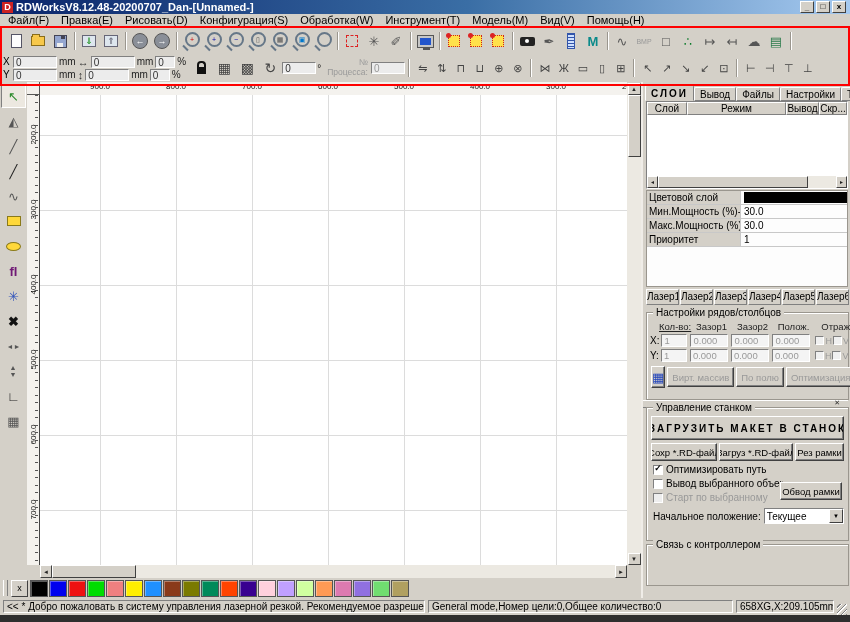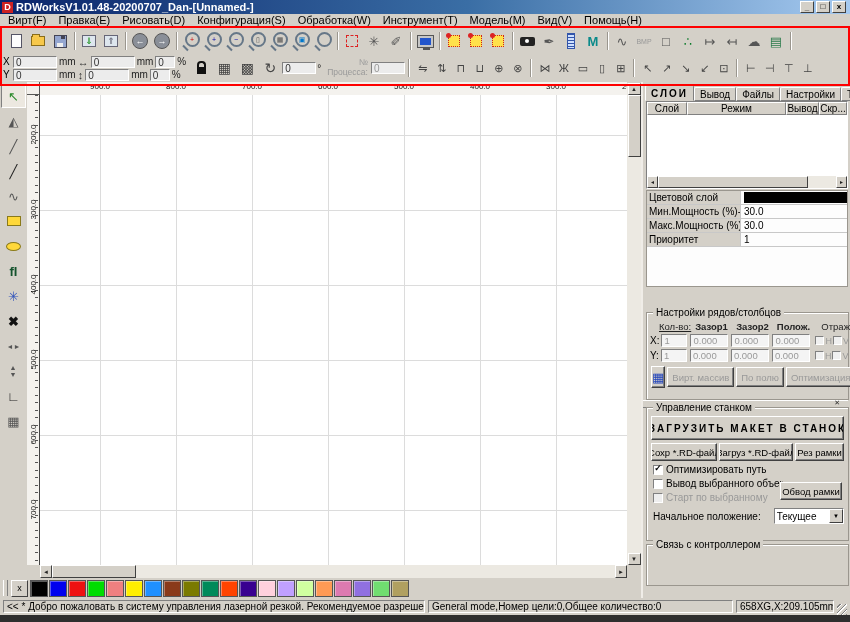--- a/index.html
+++ b/index.html
@@ -117,21 +117,21 @@
 .pval{flex:1;padding-left:3px;line-height:13px;font-size:10px;display:flex;align-items:center;overflow:hidden;}
 .color-swatch{width:100%;height:11px;}
 .laser-tabs{position:absolute;left:3px;top:207px;width:203px;height:17px;display:flex;gap:1px;}
 .laser-btn{flex:1;height:16px;line-height:14px;text-align:center;font-size:10px;background:#d4d0c8;border:1px solid;border-color:#fff #808080 #808080 #fff;box-sizing:border-box;white-space:nowrap;overflow:hidden;}
 .gbox{position:absolute;left:3px;width:203px;border:1px solid #9a968e;box-shadow:inset 1px 1px 0 #fff;box-sizing:border-box;}
 .gtitle{position:absolute;top:-6px;left:6px;background:#d4d0c8;padding:0 3px;font-size:10px;line-height:11px;white-space:nowrap;}
 .gb-array{top:230px;height:88px;}
 .arr-head{display:flex;padding-left:12px;margin-top:8px;font-size:9.5px;color:#222;}
 .ah{flex:none;text-align:center;white-space:nowrap;}
 .ah:nth-child(1){width:32px;text-align:center;text-decoration:underline;}
-.ah:nth-child(2),.ah:nth-child(3),.ah:nth-child(4){width:41px;font-weight:bold;}
+.ah:nth-child(2),.ah:nth-child(3),.ah:nth-child(4){width:41px;}
 .ah:nth-child(5){width:46px;}
 .arr-row{display:flex;align-items:center;padding-left:3px;margin-top:2px;gap:2px;}
 .arl{width:11px;font-size:10px;}
 .arr-fields{display:flex;gap:3px;}
 .afield{height:13px;background:#f4f4f4;border:1px solid;border-color:#808080 #fff #fff #808080;font-size:9.5px;line-height:12px;color:#999;padding-left:2px;box-sizing:border-box;flex:none;}
 .afield:nth-child(1){width:26px;}
 .afield:nth-child(n+2){width:38px;}
 .archecks{display:flex;align-items:center;gap:1px;margin-left:3px;color:#999;font-size:9px;}
 .cb{width:10px;height:10px;background:#fff;border:1px solid;border-color:#808080 #fff #fff #808080;box-sizing:border-box;display:inline-flex;align-items:center;justify-content:center;flex:none;}
 .cb.mini{width:9px;height:9px;background:#f0f0f0;}
@@ -148,21 +148,21 @@
 .mrow{display:flex;gap:2px;margin:0 4px 2px 4px;}
 .mbtn{height:18px;background:#d4d0c8;border:1px solid;border-color:#fff #404040 #404040 #fff;box-shadow:inset -1px -1px 0 #808080;font-size:9.5px;display:flex;align-items:center;justify-content:center;box-sizing:border-box;white-space:nowrap;overflow:hidden;}
 .mrow .mbtn:nth-child(1){width:66px;}
 .mrow .mbtn:nth-child(2){width:74px;}
 .mrow .mbtn:nth-child(3){flex:1;}
 .mbtn.spaced{letter-spacing:2px;}
 .cbrow{display:flex;align-items:center;gap:3px;margin:3px 4px 0 6px;font-size:10px;max-width:130px;white-space:nowrap;}
 .cbrow.indent{color:#999;}
 .cblabel{overflow:hidden;}
 .frame-btn{position:absolute;right:6px;top:74px;width:62px;height:18px;background:#d4d0c8;border:1px solid;border-color:#fff #404040 #404040 #fff;box-shadow:inset -1px -1px 0 #808080;font-size:9.5px;display:flex;align-items:center;justify-content:center;box-sizing:border-box;}
-.origin-row{display:flex;align-items:center;gap:13px;margin:5px 4px 0 6px;font-size:10px;white-space:nowrap;}
+.origin-row{display:flex;align-items:center;gap:3px;margin:5px 4px 0 6px;font-size:10px;white-space:nowrap;}
 .combo{flex:1;height:16px;background:#fff;border:1px solid;border-color:#808080 #fff #fff #808080;display:flex;align-items:center;box-sizing:border-box;padding-left:2px;font-size:10px;overflow:hidden;}
 .combo-val{white-space:nowrap;overflow:hidden;flex:1;}
 .combo-arr{margin-left:auto;width:14px;height:14px;background:#d4d0c8;border:1px solid;border-color:#fff #404040 #404040 #fff;font-size:6px;display:flex;align-items:center;justify-content:center;flex:none;box-sizing:border-box;}
 .gb-conn{top:462px;height:42px;}
 .conn-row{display:flex;align-items:center;gap:4px;margin:11px 4px 0 4px;}
 .port-btn{width:74px;height:18px;background:#d4d0c8;border:1px solid;border-color:#fff #404040 #404040 #fff;box-shadow:inset -1px -1px 0 #808080;font-size:9.5px;display:flex;align-items:center;justify-content:center;flex:none;box-sizing:border-box;}
 
 .statusbar{position:absolute;left:0;top:598px;width:850px;height:17px;background:#d4d0c8;display:flex;align-items:center;padding:0 3px;box-sizing:border-box;gap:3px;}
 .sb{height:13px;border:1px solid;border-color:#808080 #fff #fff #808080;font-size:10px;line-height:12px;padding:0 3px;box-sizing:border-box;white-space:nowrap;overflow:hidden;}
 .s1{width:422px;flex:none;}
@@ -171,31 +171,31 @@
 .sb-grip{width:10px;height:11px;flex:none;align-self:flex-end;background:repeating-linear-gradient(135deg,transparent 0 2px,#808080 2px 3px,#fff 3px 4px);}
 .bottomstrip{position:absolute;left:0;top:615px;width:850px;height:7px;background:#2e2e2e;}
 </style>
 </head>
 <body>
 
 <div id="app">
 
   <div class="titlebar">
     <span class="app-icon">D</span>
-    <span class="title-text">RDWorksV1.01.48-20200707_Dan-[Unnamed-]</span>
+    <span class="title-text">RDWorksV8.12.48-20200707_Dan-[Unnamed-]</span>
     <span class="win-btns">
       <span class="wbtn mn">_</span>
       <span class="wbtn mx">□</span>
       <span class="wbtn cl">x</span>
     </span>
   </div>
 
   <div class="menubar">
 
-  <span class="menu-item">Вирт(F)</span>
+  <span class="menu-item">Файл(F)</span>
       <span class="menu-item">Правка(E)</span>
       <span class="menu-item">Рисовать(D)</span>
       <span class="menu-item">Конфигурация(S)</span>
       <span class="menu-item">Обработка(W)</span>
       <span class="menu-item">Инструмент(T)</span>
       <span class="menu-item">Модель(M)</span>
       <span class="menu-item">Вид(V)</span>
       <span class="menu-item">Помощь(H)</span>
     </div>
 
@@ -470,21 +470,21 @@
       <span class="ltool">
       <span class="gl" style="color: rgb(85, 85, 85);">∿</span>
     </span>
       <span class="ltool">
       <span class="gl g-yrect"></span>
     </span>
       <span class="ltool">
       <span class="gl g-yellipse"></span>
     </span>
       <span class="ltool">
-      <span class="gl g-bold" style="color: #14532d;">fI</span>
+      <span class="gl g-bold" style="color: #701a75;">fI</span>
     </span>
       <span class="ltool">
       <span class="gl" style="color: rgb(51, 85, 187);">✳</span>
     </span>
       <span class="ltool">
       <span class="gl g-bold" style="color: rgb(17, 17, 17);">✖</span>
     </span>
       <span class="ltool">
       <span class="gl g-tiny" style="color: rgb(85, 85, 85);">◄►</span>
     </span>
@@ -614,20 +614,29 @@
           <div class="prow">
           <span class="plabel">Макс.Мощность (%)-1</span>
           <span class="pval">30.0</span>
         </div>
           <div class="prow">
           <span class="plabel">Приоритет</span>
           <span class="pval">1</span>
         </div>
         </div>
     </div>
+    <div class="laser-tabs">
+
+    <span class="laser-btn">Лазер1</span>
+        <span class="laser-btn">Лазер2</span>
+        <span class="laser-btn">Лазер3</span>
+        <span class="laser-btn">Лазер4</span>
+        <span class="laser-btn">Лазер5</span>
+        <span class="laser-btn">Лазер6</span>
+      </div>
 
     <div class="gbox gb-array">
       <span class="gtitle">Настройки рядов/столбцов</span>
       <div class="arr-head">
 
       <span class="ah">Кол-во:</span>
           <span class="ah">Зазор1</span>
           <span class="ah">Зазор2</span>
           <span class="ah">Полож.</span>
           <span class="ah">Отраж.</span>

